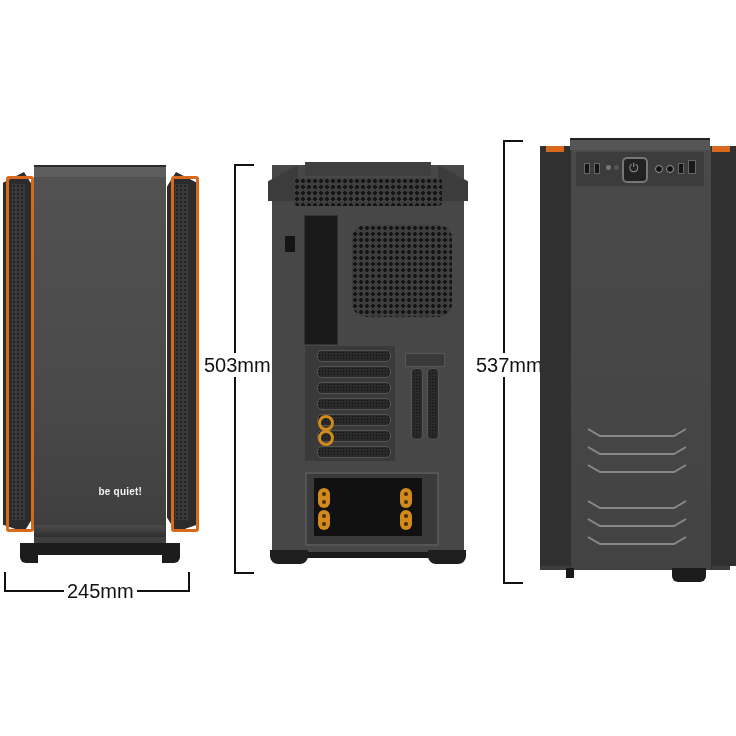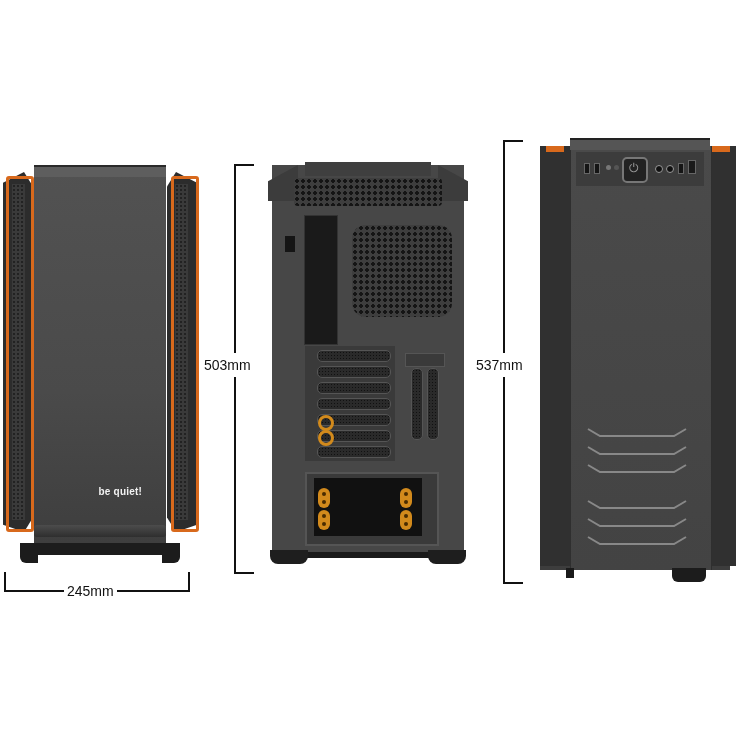--- a/index.html
+++ b/index.html
@@ -1,18 +1,18 @@
 <!DOCTYPE html>
 <html><head>
 <meta charset="utf-8">
 <style>
   html, body { margin:0; padding:0; background:#ffffff; }
   body { width:736px; height:736px; position:relative; overflow:hidden; font-family:"Liberation Sans", sans-serif; }
   .abs { position:absolute; }
-  .dim-label { position:absolute; font-size:14px; color:#111; background:#fff; line-height:18px; white-space:nowrap; }
+  .dim-label { position:absolute; font-size:20px; color:#111; background:#fff; line-height:18px; white-space:nowrap; }
   .bracket-v { position:absolute; border:2px solid #111; border-right:none; }
   .bracket-h { position:absolute; border:2px solid #111; border-top:none; }
 
   
   .front-body { position:absolute; left:34px; top:165px; width:132px; height:378px; background:linear-gradient(180deg,#525252 0%,#4a4a4a 60%,#3e3e3e 100%); }
   .front-topstrip { position:absolute; left:34px; top:165px; width:132px; height:10px; background:#5e5e5e; border-top:2px solid #2a2a2a; }
   .front-side { position:absolute; top:172px; width:30px; height:360px; background:#2c2c2c; }
   .front-side.left { left:3px; clip-path:polygon(70% 0,100% 4%,100% 96%,70% 100%,0 98%,0 3%); }
   .front-side.right { left:167px; clip-path:polygon(30% 0,0 4%,0 96%,30% 100%,100% 98%,100% 3%); }
   .orange-frame { position:absolute; border:3px solid #d8691c; border-radius:3px; }

